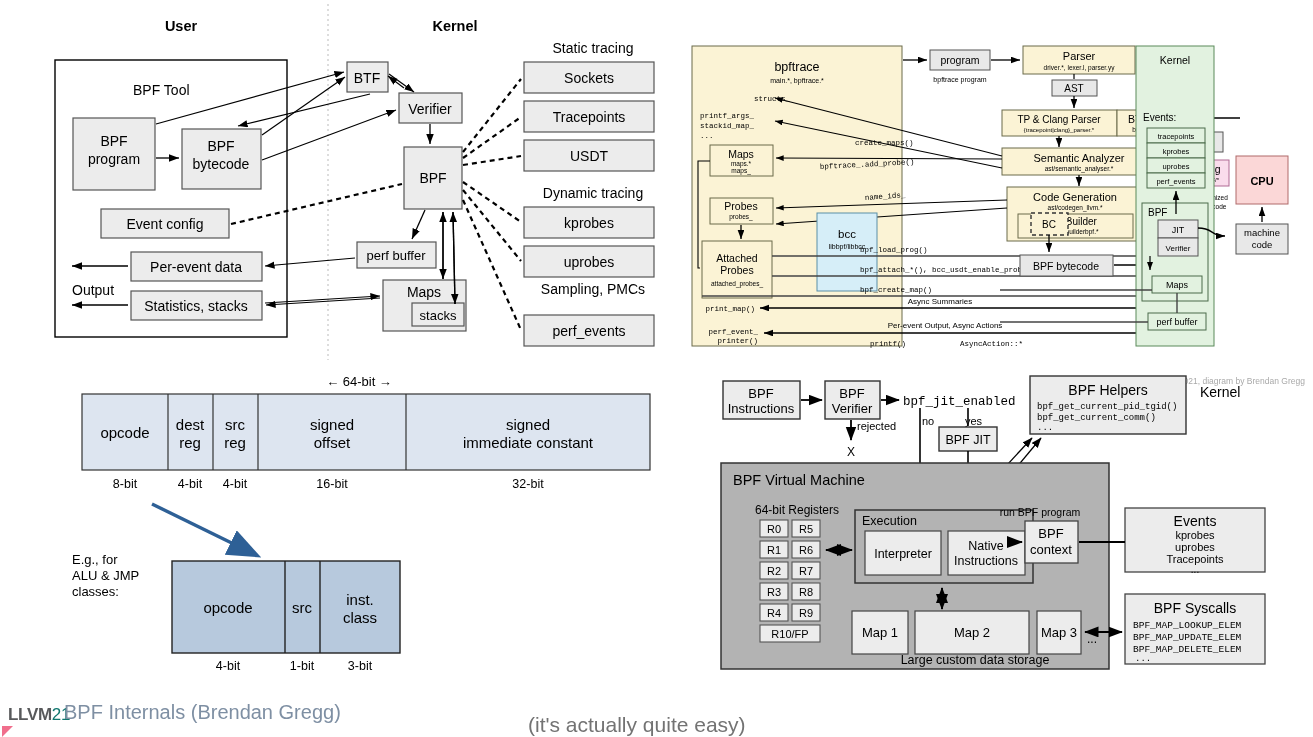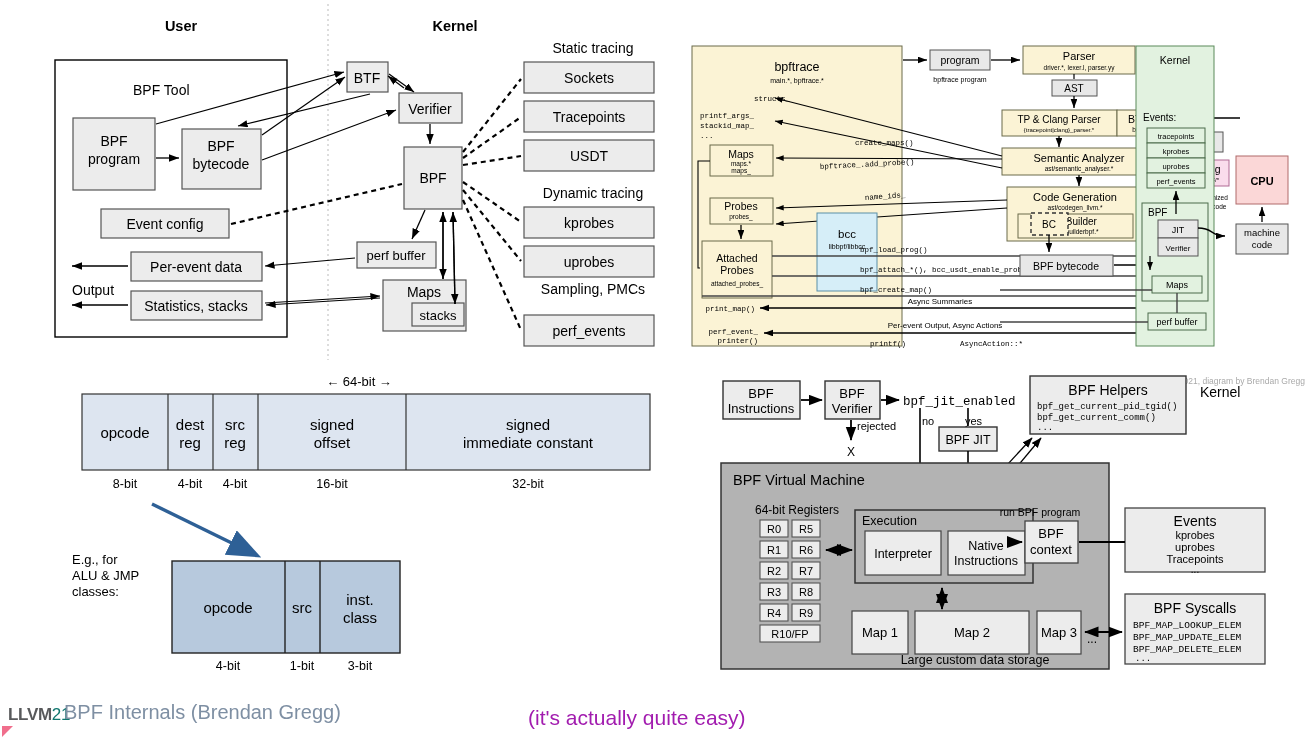--- a/index.html
+++ b/index.html
@@ -32,22 +32,22 @@
     position:absolute; left:64px; bottom:13px;
     font-size:20px; color:#7e8fa3;
   }
   .footer-accent {
     position:absolute; left:2px; bottom:0px;
     width:0; height:0;
     border-left:11px solid #f06e8c;
     border-bottom:11px solid transparent;
   }
   .quip {
-    position:absolute; left:528px; bottom:7px;
-    font-size:21px; color:#a21caf;
+    position:absolute; left:528px; bottom:0;
+    font-size:21px; color:#737373;
     font-family:"Liberation Sans", sans-serif;
     margin-top:33px;
   }
   .credit {
     position:absolute; right:8px; top:348px;
     font-size:8.5px; color:#a9a9a9;
   }
 </style>
 </head>
 <body>

